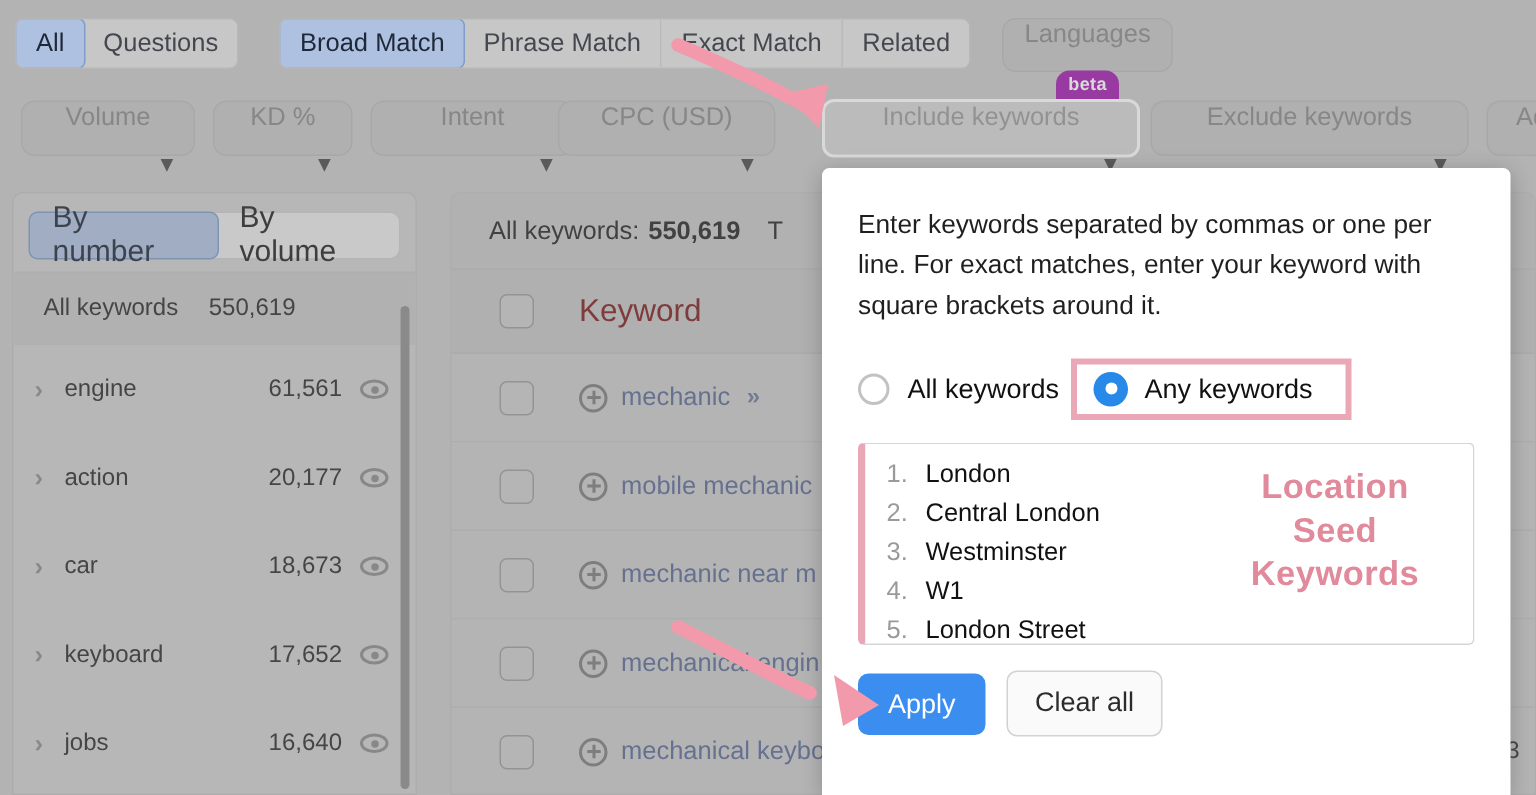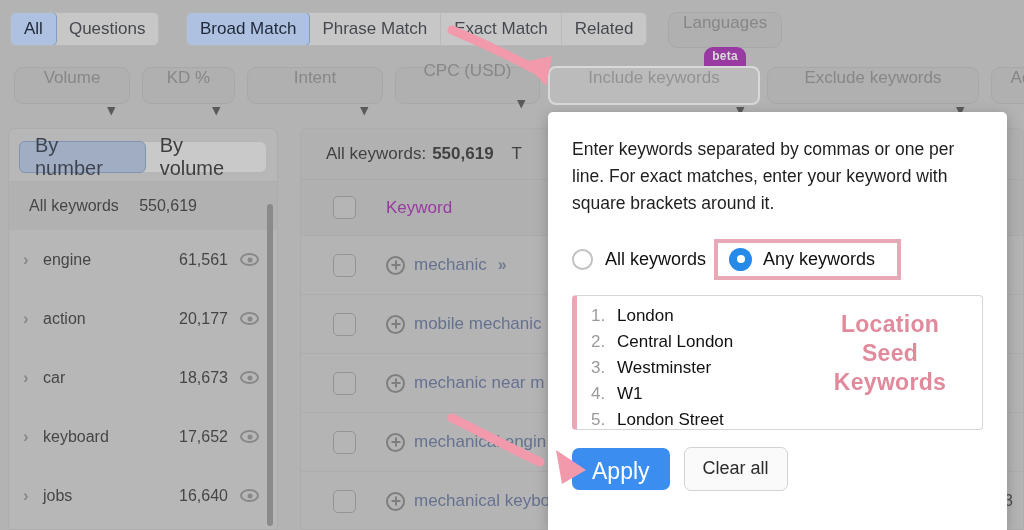--- a/index.html
+++ b/index.html
@@ -111,21 +111,21 @@
     border-top: 1px solid #bdbdbd; border-bottom: 1px solid #bdbdbd;
   }
   .ct-row {
     height: 59px; display: flex; align-items: center;
     border-bottom: 1px solid #c0c0c0; background: #cbcbcb;
   }
   .cbx {
     width: 23px; height: 23px; margin-left: 32px; flex: none;
     border: 1px solid #9c9c9c; border-radius: 5px; background: #cccccc;
   }
-  .ct-label { margin-left: 30px; font-size: 17px; color: #a21caf; }
+  .ct-label { margin-left: 30px; font-size: 21px; color: #7f1d1d; }
   .plus-ic {
     width: 19px; height: 19px; border: 2px solid #7d7d7d; border-radius: 50%;
     position: relative; margin-left: 30px; flex: none;
   }
   .plus-ic::before, .plus-ic::after {
     content:""; position:absolute; background:#7d7d7d; left:50%; top:50%;
   }
   .plus-ic::before { width: 9px; height: 2px; transform: translate(-50%,-50%); }
   .plus-ic::after { width: 2px; height: 9px; transform: translate(-50%,-50%); }
   .kw-link { margin-left: 9px; font-size: 17px; color: #5a6b96; white-space: nowrap; }
@@ -175,22 +175,22 @@
   .kw-line { display: flex; align-items: baseline; height: 26px; }
   .kw-idx { width: 26px; color: #9a9a9a; font-size: 17px; }
   .kw-txt { color: #111; font-size: 17px; }
   .note-overlay {
     position: absolute; right: 12px; top: 14px; width: 160px; text-align: center;
     color: #e08a9c; font-size: 23px; font-weight: bold; line-height: 1.26;
     letter-spacing: .3px;
   }
   .btn-row { display: flex; align-items: center; gap: 14px; margin-top: 17px; }
   .btn-apply {
-    background: #3b8ef0; color: #fff; font-size: 23px; border: none;
-    border-radius: 7px; padding: 10px 20px 5px; cursor: pointer;
+    background: #3b8ef0; color: #fff; font-size: 18px; border: none;
+    border-radius: 7px; padding: 10px 20px 10px; cursor: pointer;
     font-family: "Liberation Sans", sans-serif;
   }
   .btn-clear {
     background: #fafafa; color: #2c2c2c; font-size: 18px;
     border: 1px solid #d2d2d2; border-radius: 7px; padding: 10px 18px 11px;
     cursor: pointer; font-family: "Liberation Sans", sans-serif;
   }
 
   
   #arrows { position: absolute; inset: 0; pointer-events: none; }
@@ -227,21 +227,21 @@
         <span class="chev-d" style="margin-left:auto;">▾</span>
       </div>
       <div class="pill" style="left:142px; top:67px; width:93px;">
         <span>KD %</span>
         <span class="chev-d" style="margin-left:auto;">▾</span>
       </div>
       <div class="pill" style="left:247px; top:67px; width:136px;">
         <span>Intent</span>
         <span class="chev-d" style="margin-left:auto;">▾</span>
       </div>
-      <div class="pill" style="left:395px; top:67px; width:145px;justify-content:center;">
+      <div class="pill" style="left:372px; top:67px; width:145px;">
         <span>CPC (USD)</span>
         <span class="chev-d" style="margin-left:auto;">▾</span>
       </div>
       <div class="pill highlight-field" style="left:548px; top:66px; width:212px; height:39px;">
         <span>Include keywords</span>
         <span class="chev-d" style="margin-left:auto;">▾</span>
       </div>
       <div class="pill" style="left:767px; top:67px; width:212px;">
         <span>Exclude keywords</span>
         <span class="chev-d" style="margin-left:auto;">▾</span>

